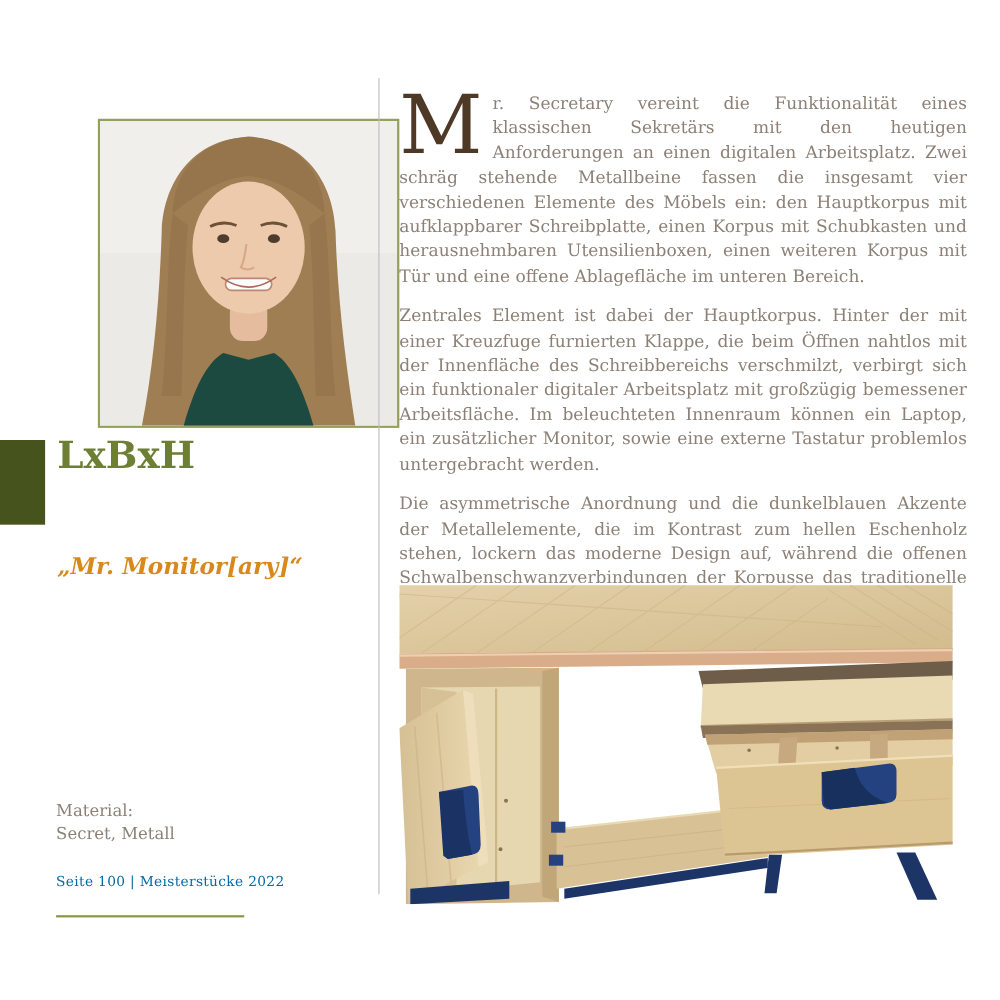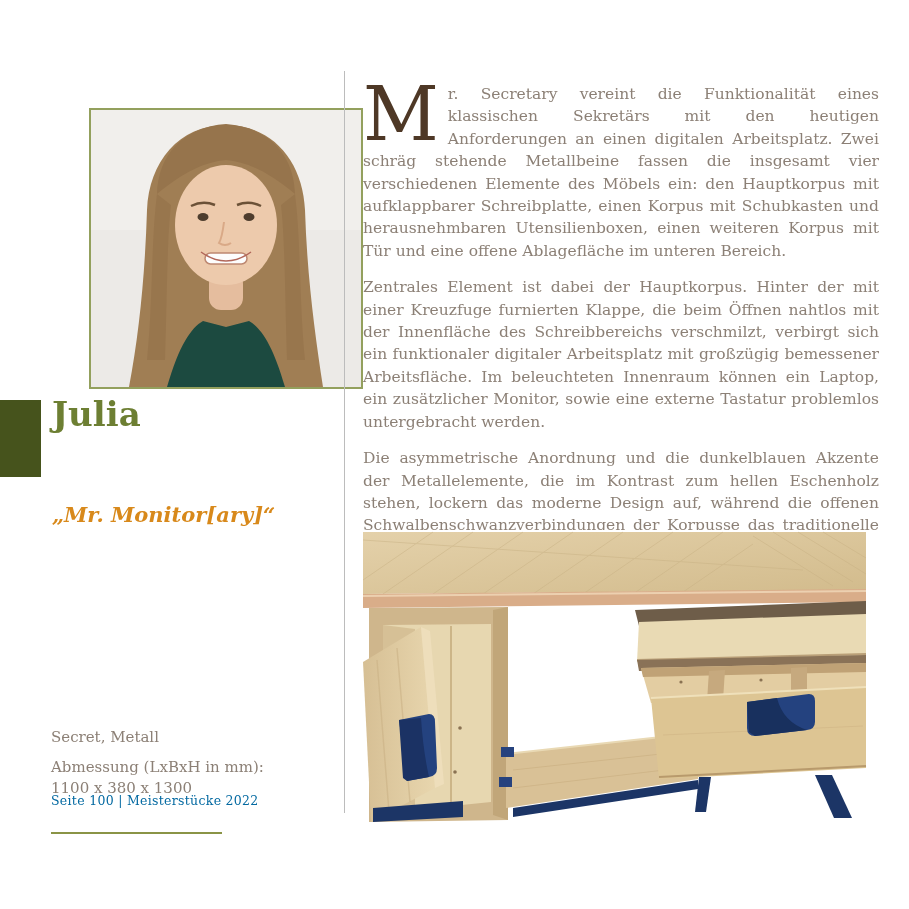--- a/index.html
+++ b/index.html
@@ -88,34 +88,31 @@
     <ellipse cx="158" cy="107" rx="5.5" ry="4" fill="#4e3d2e"></ellipse>
     <path d="M133,112 Q131,128 128,133 Q134,137 140,133" stroke="#d9a987" stroke-width="2" fill="none"></path>
     <rect x="114" y="143" width="42" height="11" rx="5.5" fill="#fdfdfd" stroke="#bd8871" stroke-width="1.5"></rect>
     <path d="M110,142 Q135,160 160,142" stroke="#b2675a" stroke-width="1.5" fill="none"></path>
   </svg>
 </figure>
 
 <div class="green-square"></div>
 
 <h1 class="name" style="margin:0;">
-  <span>Julia</span>
+  <span>LxBxH</span>
 </h1>
 
 <h2 class="subtitle" style="margin:0;">
   <span>„Mr. Monitor[ary]“</span>
 </h2>
 
 <div class="material">
   <div class="pair">
+    <div>Material:</div>
     <div>Secret, Metall</div>
-  </div>
-  <div class="pair">
-    <div>Abmessung (LxBxH in mm):</div>
-    <div>1100 x 380 x 1300</div>
   </div>
 </div>
 
 <div class="sidebar-rule"></div>
 <div class="page-footer">Seite 100  |  Meisterstücke 2022</div>
 
 <div class="v-divider"></div>
 
 <article class="article">
   <p><span class="dropcap">M</span><span>r. Secretary vereint die Funktionalität eines klassischen Sekretärs mit den heutigen Anforderungen an einen digitalen Arbeitsplatz. Zwei schräg stehende Metallbeine fassen die insgesamt vier verschiedenen Elemente des Möbels ein: den Hauptkorpus mit aufklappbarer Schreibplatte, einen Korpus mit Schubkasten und herausnehmbaren Utensilienboxen, einen weiteren Korpus mit Tür und eine offene Ablagefläche im unteren Bereich.</span></p>

